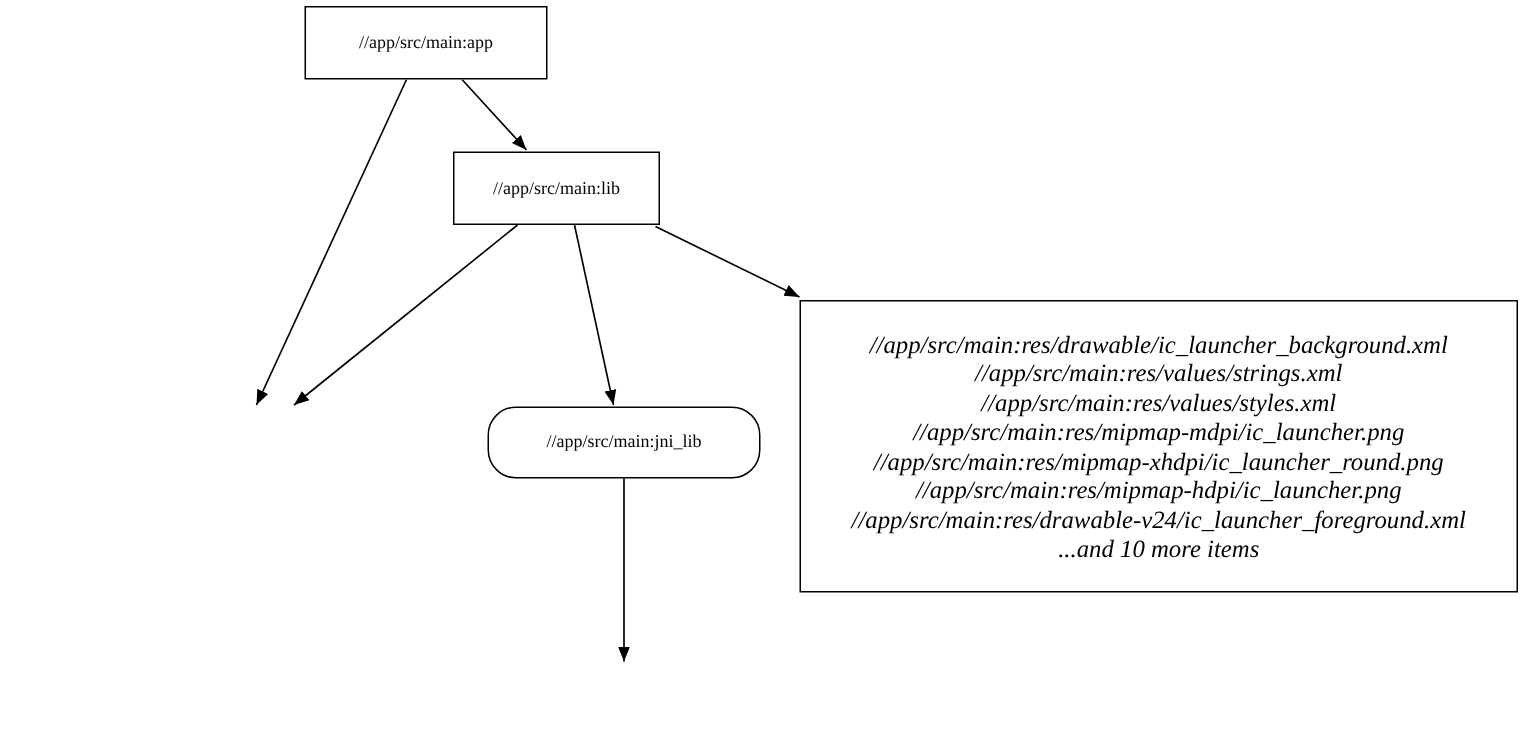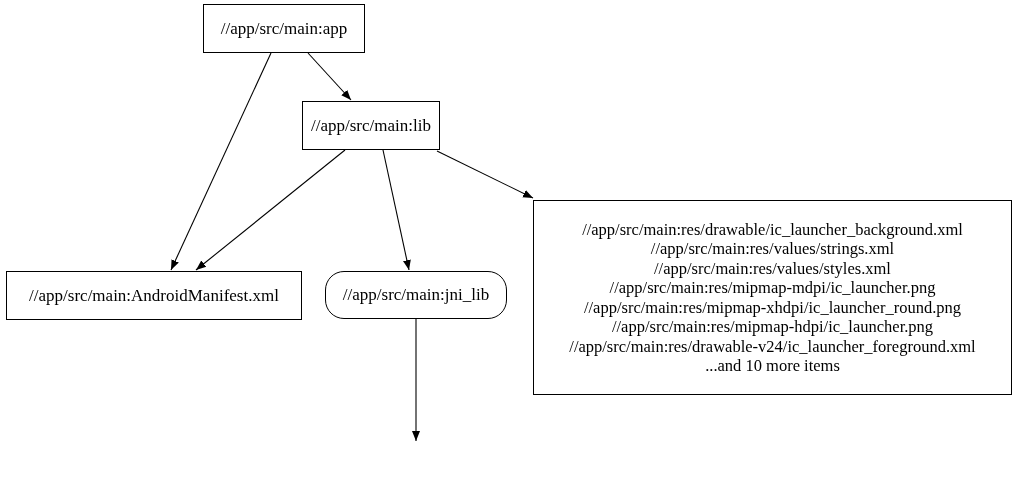--- a/index.html
+++ b/index.html
@@ -24,30 +24,31 @@
     height: 496px;
   }
   .node {
     position: absolute;
     box-sizing: border-box;
     border: 1px solid #000000;
     background: #ffffff;
     display: flex;
     align-items: center;
     justify-content: center;
-    font-size: 17px;
+    font-size: 12px;
     line-height: 1.15;
     white-space: nowrap;
     text-align: center;
   }
   .node.multi {
     flex-direction: column;
     justify-content: center;
     font-size: 16.5px;
     line-height: 19.5px;
+    font-style: italic;
   }
   .edge-line {
     stroke: #000000;
     stroke-width: 1.1;
     fill: none;
   }
 </style>
 </head>
 <body>
 
@@ -68,23 +69,20 @@
   </svg>
 
   <div class="node" style="left:203px; top:4px; width:162px; height:49px;">
     <span>//app/src/main:app</span>
   </div>
 
   <div class="node" style="left:302px; top:101px; width:138px; height:49px;">
     <span>//app/src/main:lib</span>
   </div>
 
-  <div class="node" style="left:6px; top:271px; width:296px; height:49px;">
-    <span>//app/src/main:AndroidManifest.xml</span>
-  </div>
 
   <div class="node" style="left:325px; top:271px; width:182px; height:48px;border-radius:19px;">
     <span>//app/src/main:jni_lib</span>
   </div>
 
   <div class="node multi" style="left:533px; top:200px; width:479px; height:195px;">
     <div>//app/src/main:res/drawable/ic_launcher_background.xml</div>
     <div>//app/src/main:res/values/strings.xml</div>
     <div>//app/src/main:res/values/styles.xml</div>
     <div>//app/src/main:res/mipmap-mdpi/ic_launcher.png</div>

